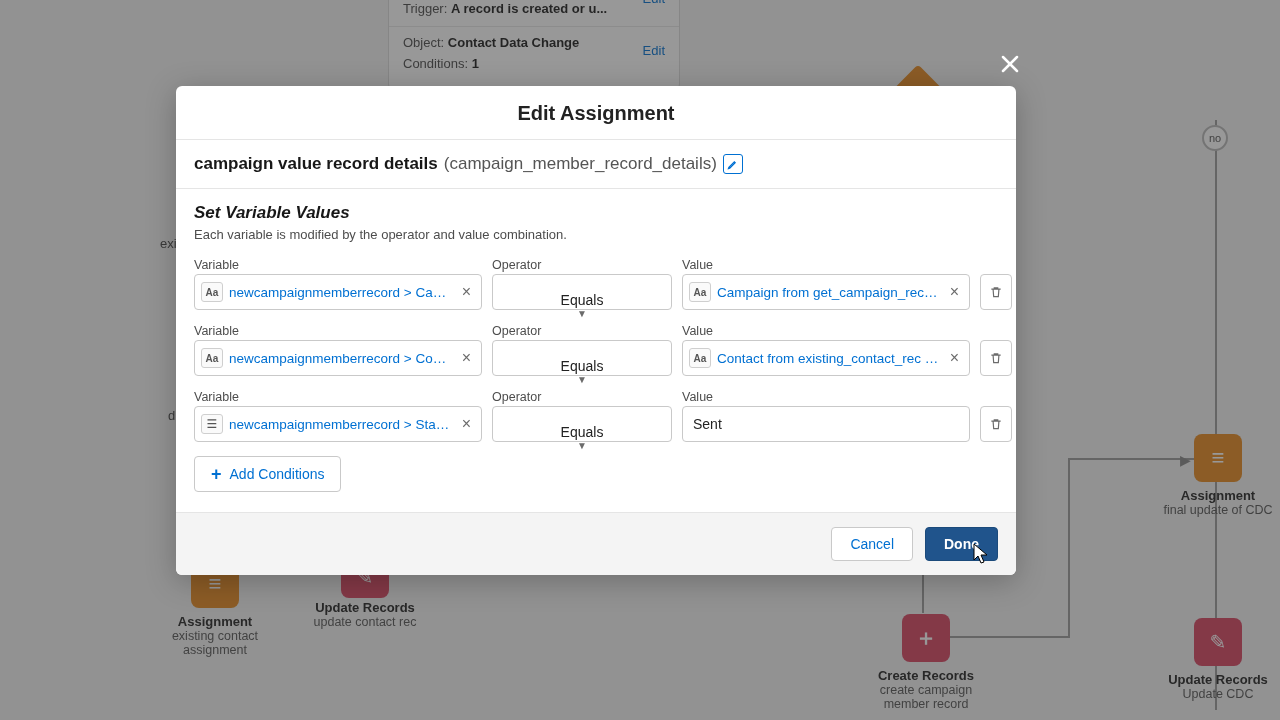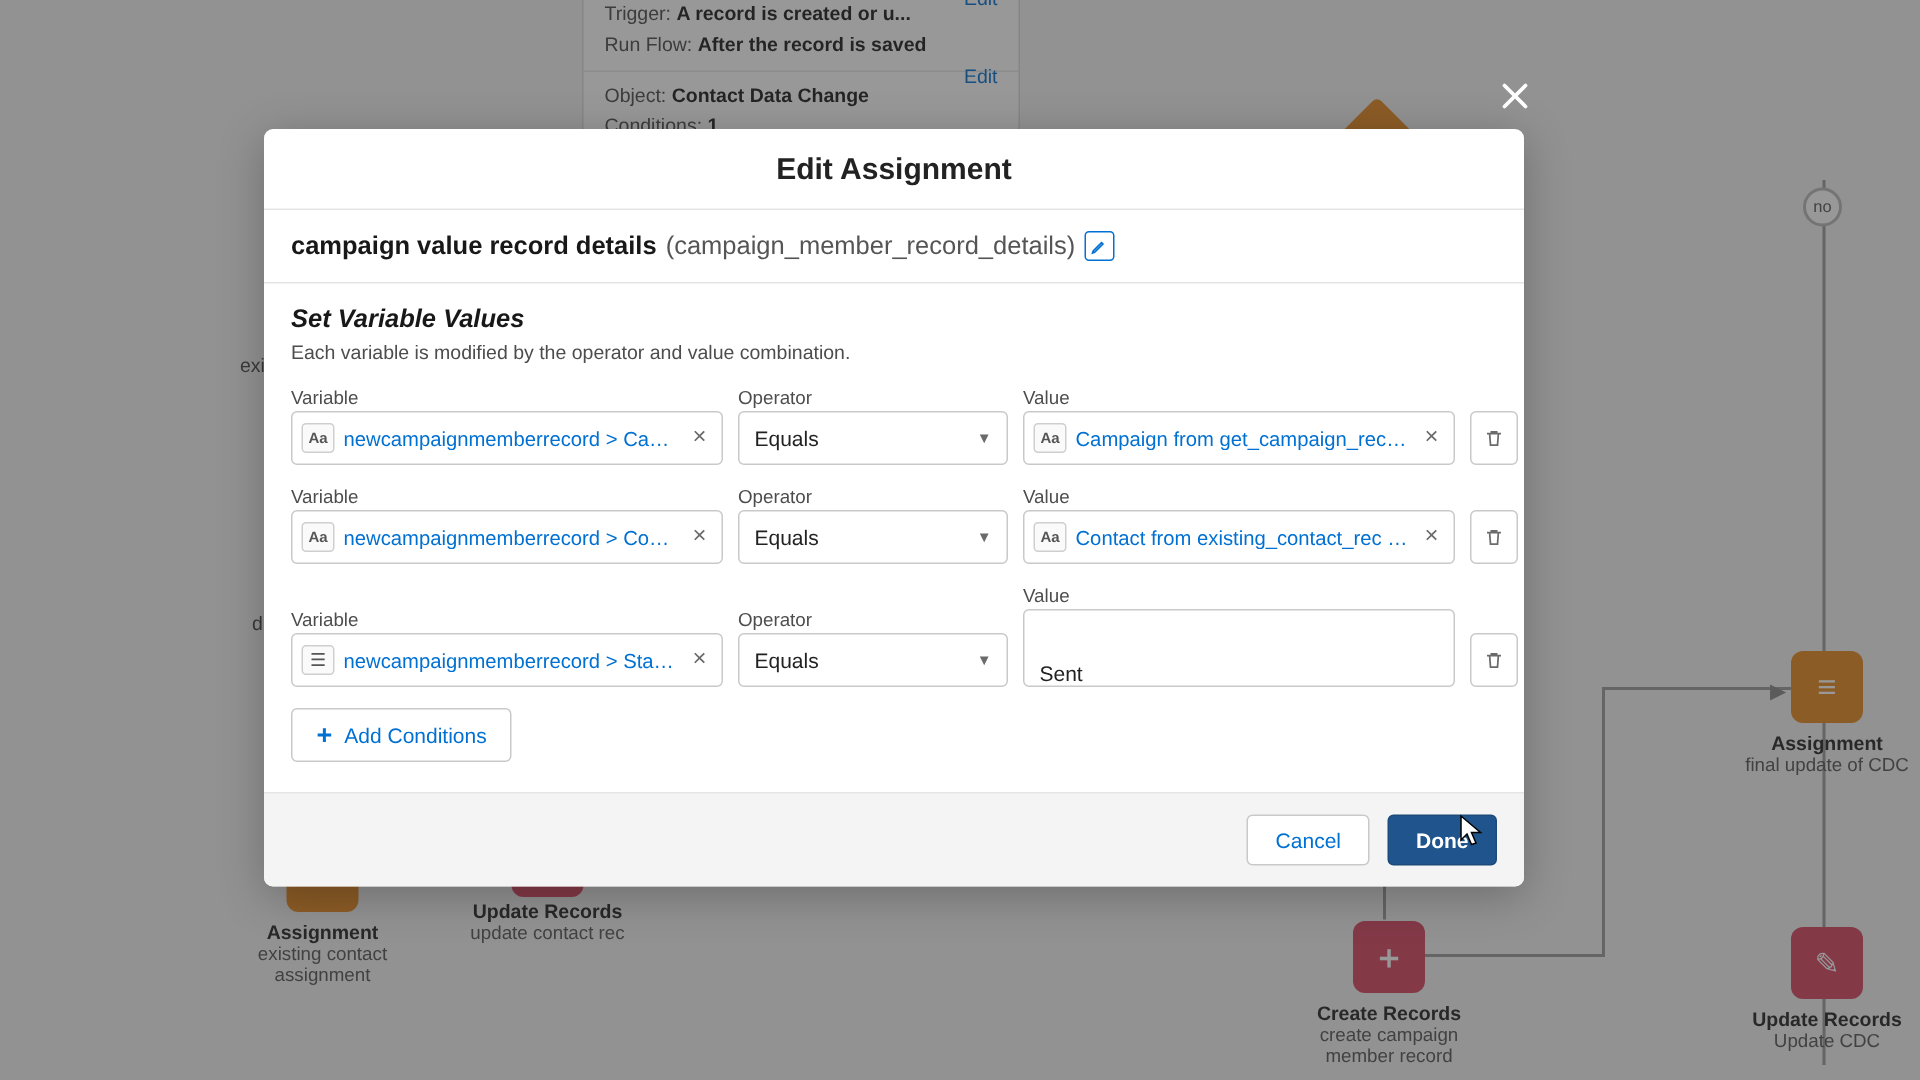--- a/index.html
+++ b/index.html
@@ -140,29 +140,29 @@
   }
   .pill-text {
     flex:1; white-space:nowrap; overflow:hidden; text-overflow:ellipsis;
   }
   .pill-x {
     color:#6b6b6b; font-size:16px; cursor:pointer; padding:0 4px; flex-shrink:0;
   }
   .select {
     border:1px solid #c9c9c9; border-radius:4px;
     height:36px; display:flex; align-items:center; justify-content:space-between;
-    padding:4px 10px;
-    font-size:14px; color:#222; background:#fff; cursor:pointer;
+    padding:17px 10px;
+    font-size:14px; color:#222; background:#fff; cursor:pointer;flex-direction:column;
   }
   .caret { color:#6b6b6b; font-size:10px; }
   .text-input {
     border:1px solid #c9c9c9; border-radius:4px;
-    height:52px; padding:0 10px;
+    height:36px; padding:0 10px;
     font-size:14px; color:#222; background:#fff;
-    display:flex; align-items:flex-end;
+    display:flex; align-items:center;
   }
   .trash {
     width:32px; height:36px; border:1px solid #c9c9c9; border-radius:4px;
     background:#fff; display:flex; align-items:center; justify-content:center;
     color:#6b6b6b; cursor:pointer;
   }
   .trash svg { width:14px; height:14px; }
 
   .add-btn {
     border:1px solid #c9c9c9; border-radius:4px;
@@ -195,24 +195,20 @@
 </head>
 <body>
 
 <div class="bg-layer">
 
   <div class="bg-box" style="left:388px; top:-10px; width:292px; height:100px;">
     <div>
       <span class="label">Trigger:</span>
       <span class="val">A record is created or u...</span>
       <span class="edit-link" style="top:-2px;">Edit</span>
-    </div>
-    <div>
-      <span class="label">Run Flow:</span>
-      <span class="val">After the record is saved</span>
     </div>
     <div style="border-top:1px solid #e8e8e8; margin:6px -14px 0; padding:6px 14px 0;">
       <span class="label">Object:</span>
       <span class="val">Contact Data Change</span>
       <span class="edit-link" style="top:50px;">Edit</span>
     </div>
     <div>
       <span class="label">Conditions:</span>
       <span class="val">1</span>
     </div>

